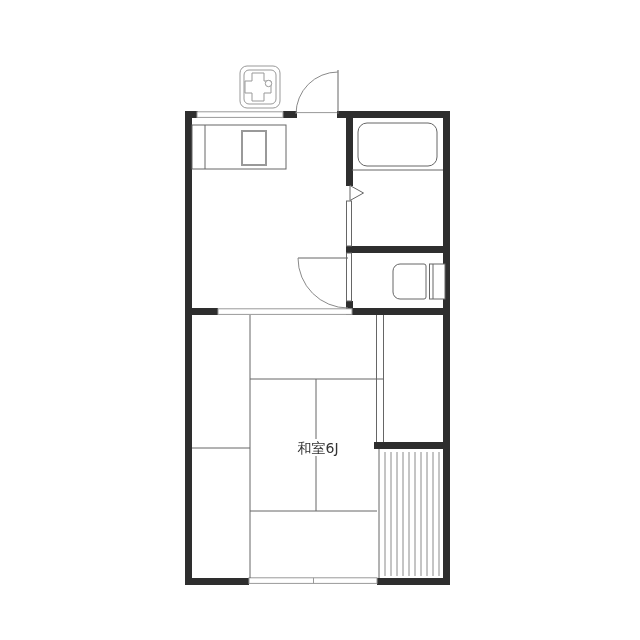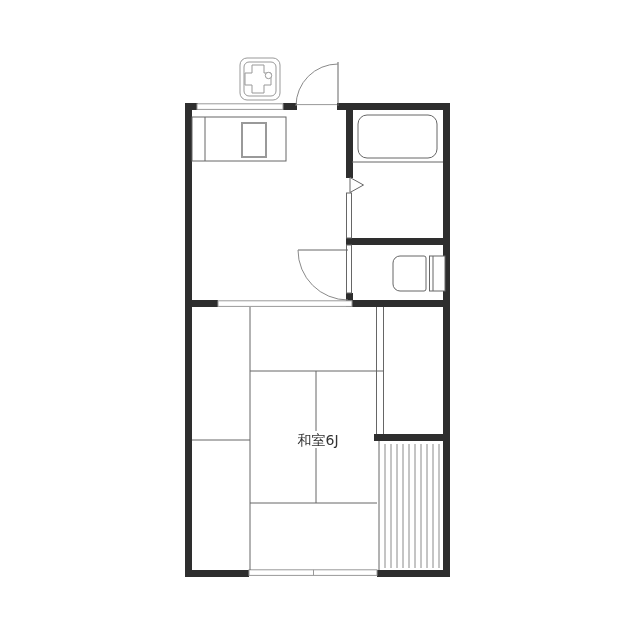--- a/index.html
+++ b/index.html
@@ -2,21 +2,21 @@
 <html style="--background: #ffffff; --wall: #2e2e2e; --line: #666666; --light_line: #999999; --hatch: #8a8a8a; --text: #333333;"><head>
 <meta charset="utf-8">
 <style>
   :root{
     --background:#ffffff; --wall:#2e2e2e; --line:#666666;
     --light_line:#999999; --hatch:#8a8a8a; --text:#333333;
   }
   html,body{margin:0;padding:0;}
   body{width:640px;height:640px;background:var(--background);
        font-family:"DejaVu Sans",sans-serif;}
-  .canvas{position:relative;width:640px;height:588px;}
+  .canvas{position:relative;width:640px;height:588px;margin-top:8px;}
   svg{position:absolute;left:0;top:0;}
   .wall{fill:var(--wall);stroke:none;}
   .ln{stroke:var(--line);stroke-width:1;fill:none;}
   .lnf{stroke:var(--line);stroke-width:1;fill:#ffffff;}
   .lt{stroke:var(--light_line);stroke-width:1;fill:#ffffff;}
   .ltn{stroke:var(--light_line);stroke-width:1;fill:none;}
   .sink{stroke:var(--light_line);stroke-width:2;fill:#ffffff;}
   .hatch{stroke:var(--hatch);stroke-width:1;fill:none;}
   .arc{stroke:#8a8a8a;stroke-width:1;fill:none;}
   .room-label{fill:var(--text);font-size:14px;font-family:"DejaVu Sans",sans-serif;}

